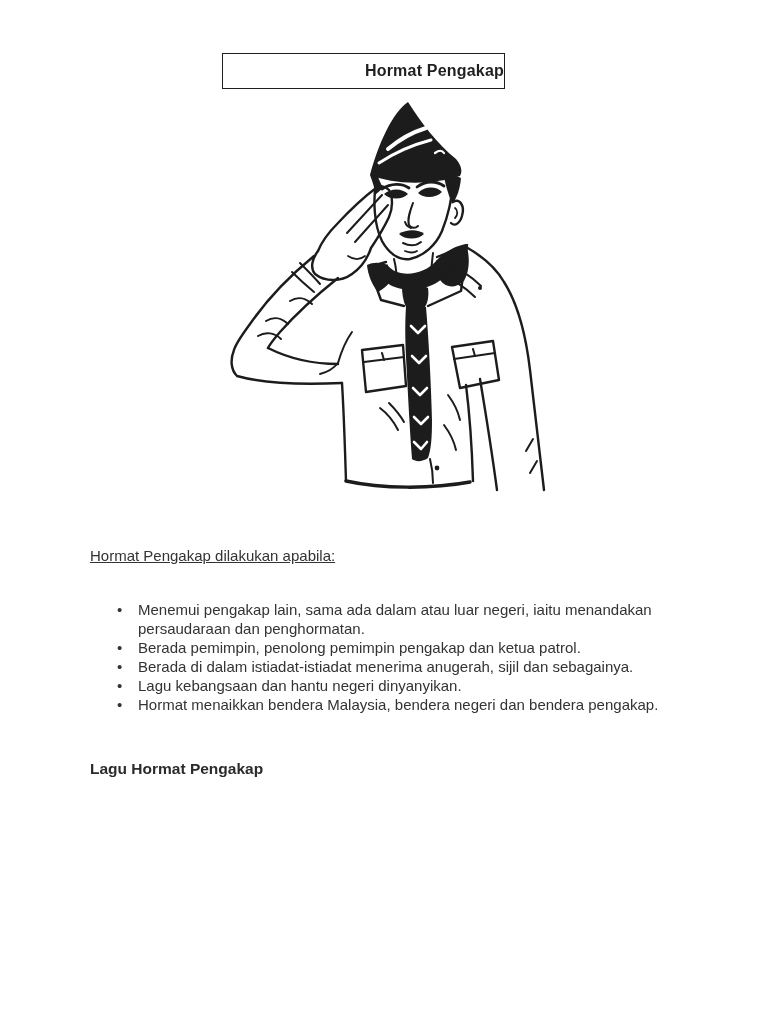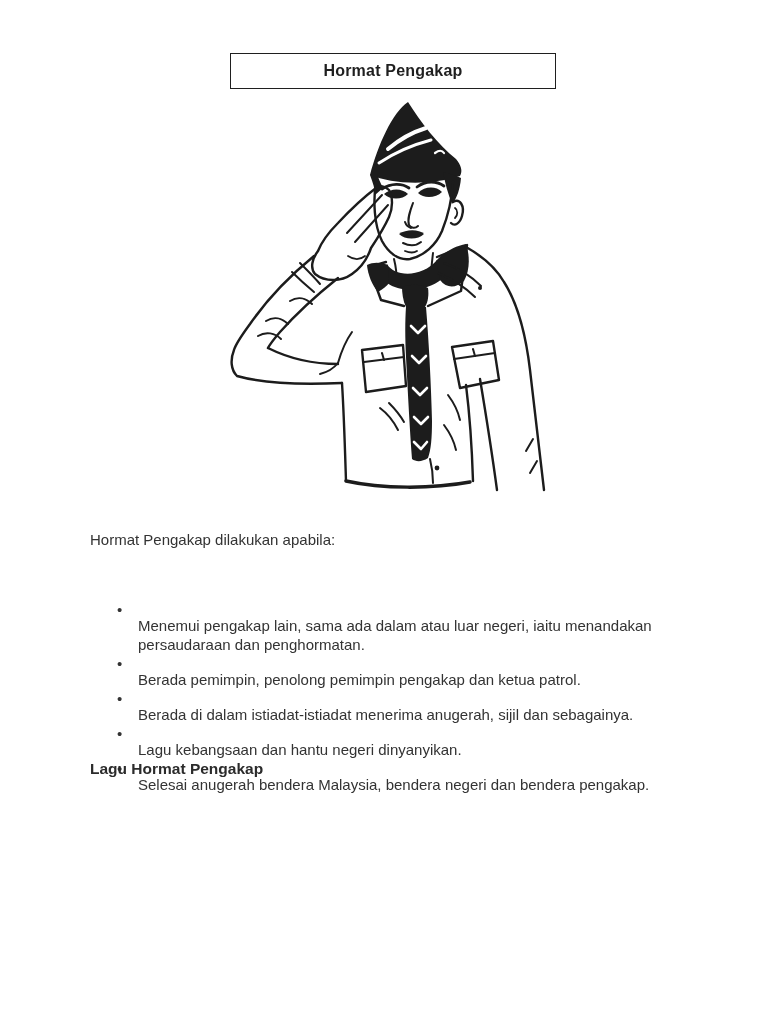--- a/index.html
+++ b/index.html
@@ -6,42 +6,41 @@
   .page {
     position: relative;
     width: 768px; height: 1024px;
     background: #ffffff;
     font-family: "Liberation Sans", sans-serif;
     color: #333333;
     overflow: hidden;
   }
   .title-box {
     position: absolute; left: 222px; top: 53px;
-    width: 326px; height: 36px;
+    width: 283px; height: 36px;
     border: 1.5px solid #1f1f1f;
-    display: flex; align-items: center; justify-content: center;
+    display: flex; align-items: center; justify-content: flex-end;
     box-sizing: border-box;
-    margin-left: 8px;
   }
   .title-box span { font-weight: bold; font-size: 16px; color: #1f1f1f; letter-spacing: 0.2px; }
   .figure {
     position: absolute; left: 230px; top: 95px;
     width: 320px; height: 400px;
   }
   .intro {
-    position: absolute; left: 90px; top: 530px;
-    margin: 0; font-size: 15px; line-height: 19px;
+    position: absolute; left: 90px; top: 546px;
+    margin: 0; font-size: 15px; line-height: 19px; text-decoration: underline;
   }
   .bullet-list {
     position: absolute; left: 117px; top: 600px;
     width: 560px; margin: 0; padding: 0; list-style: none;
   }
   .bullet-list li { display: flex; font-size: 15px; line-height: 19px; }
   .bullet { flex: 0 0 21px; width: 21px; }
-  .li-text { flex: 1; margin-top: 16px; }
+  .li-text { flex: 1; }
   .section-heading {
     position: absolute; left: 90px; top: 760px;
     margin: 0; font-size: 15.5px; font-weight: bold; color: #2b2b2b;
   }
   .section-body {
     position: absolute; left: 90px; top: 795px;
     width: 578px; margin: 0; font-size: 15px; line-height: 18.5px;
   }
 </style>
 </head>
@@ -163,20 +162,20 @@
     <li>
       <span class="bullet">•</span>
       <span class="li-text">Berada di dalam istiadat-istiadat menerima anugerah, sijil dan sebagainya.</span>
     </li>
     <li>
       <span class="bullet">•</span>
       <span class="li-text">Lagu kebangsaan dan hantu negeri dinyanyikan.</span>
     </li>
     <li>
       <span class="bullet">•</span>
-      <span class="li-text">Selesai anugerah bendera Malaysia, bendera negeri dan bendera pengakap.</span>
+      <span class="li-text">Hormat menaikkan bendera Malaysia, bendera negeri dan bendera pengakap.</span>
     </li>
   </ul>
 
   <h2 class="section-heading">Lagu Hormat Pengakap</h2>
 
 
 </div>
 
 </body></html>

